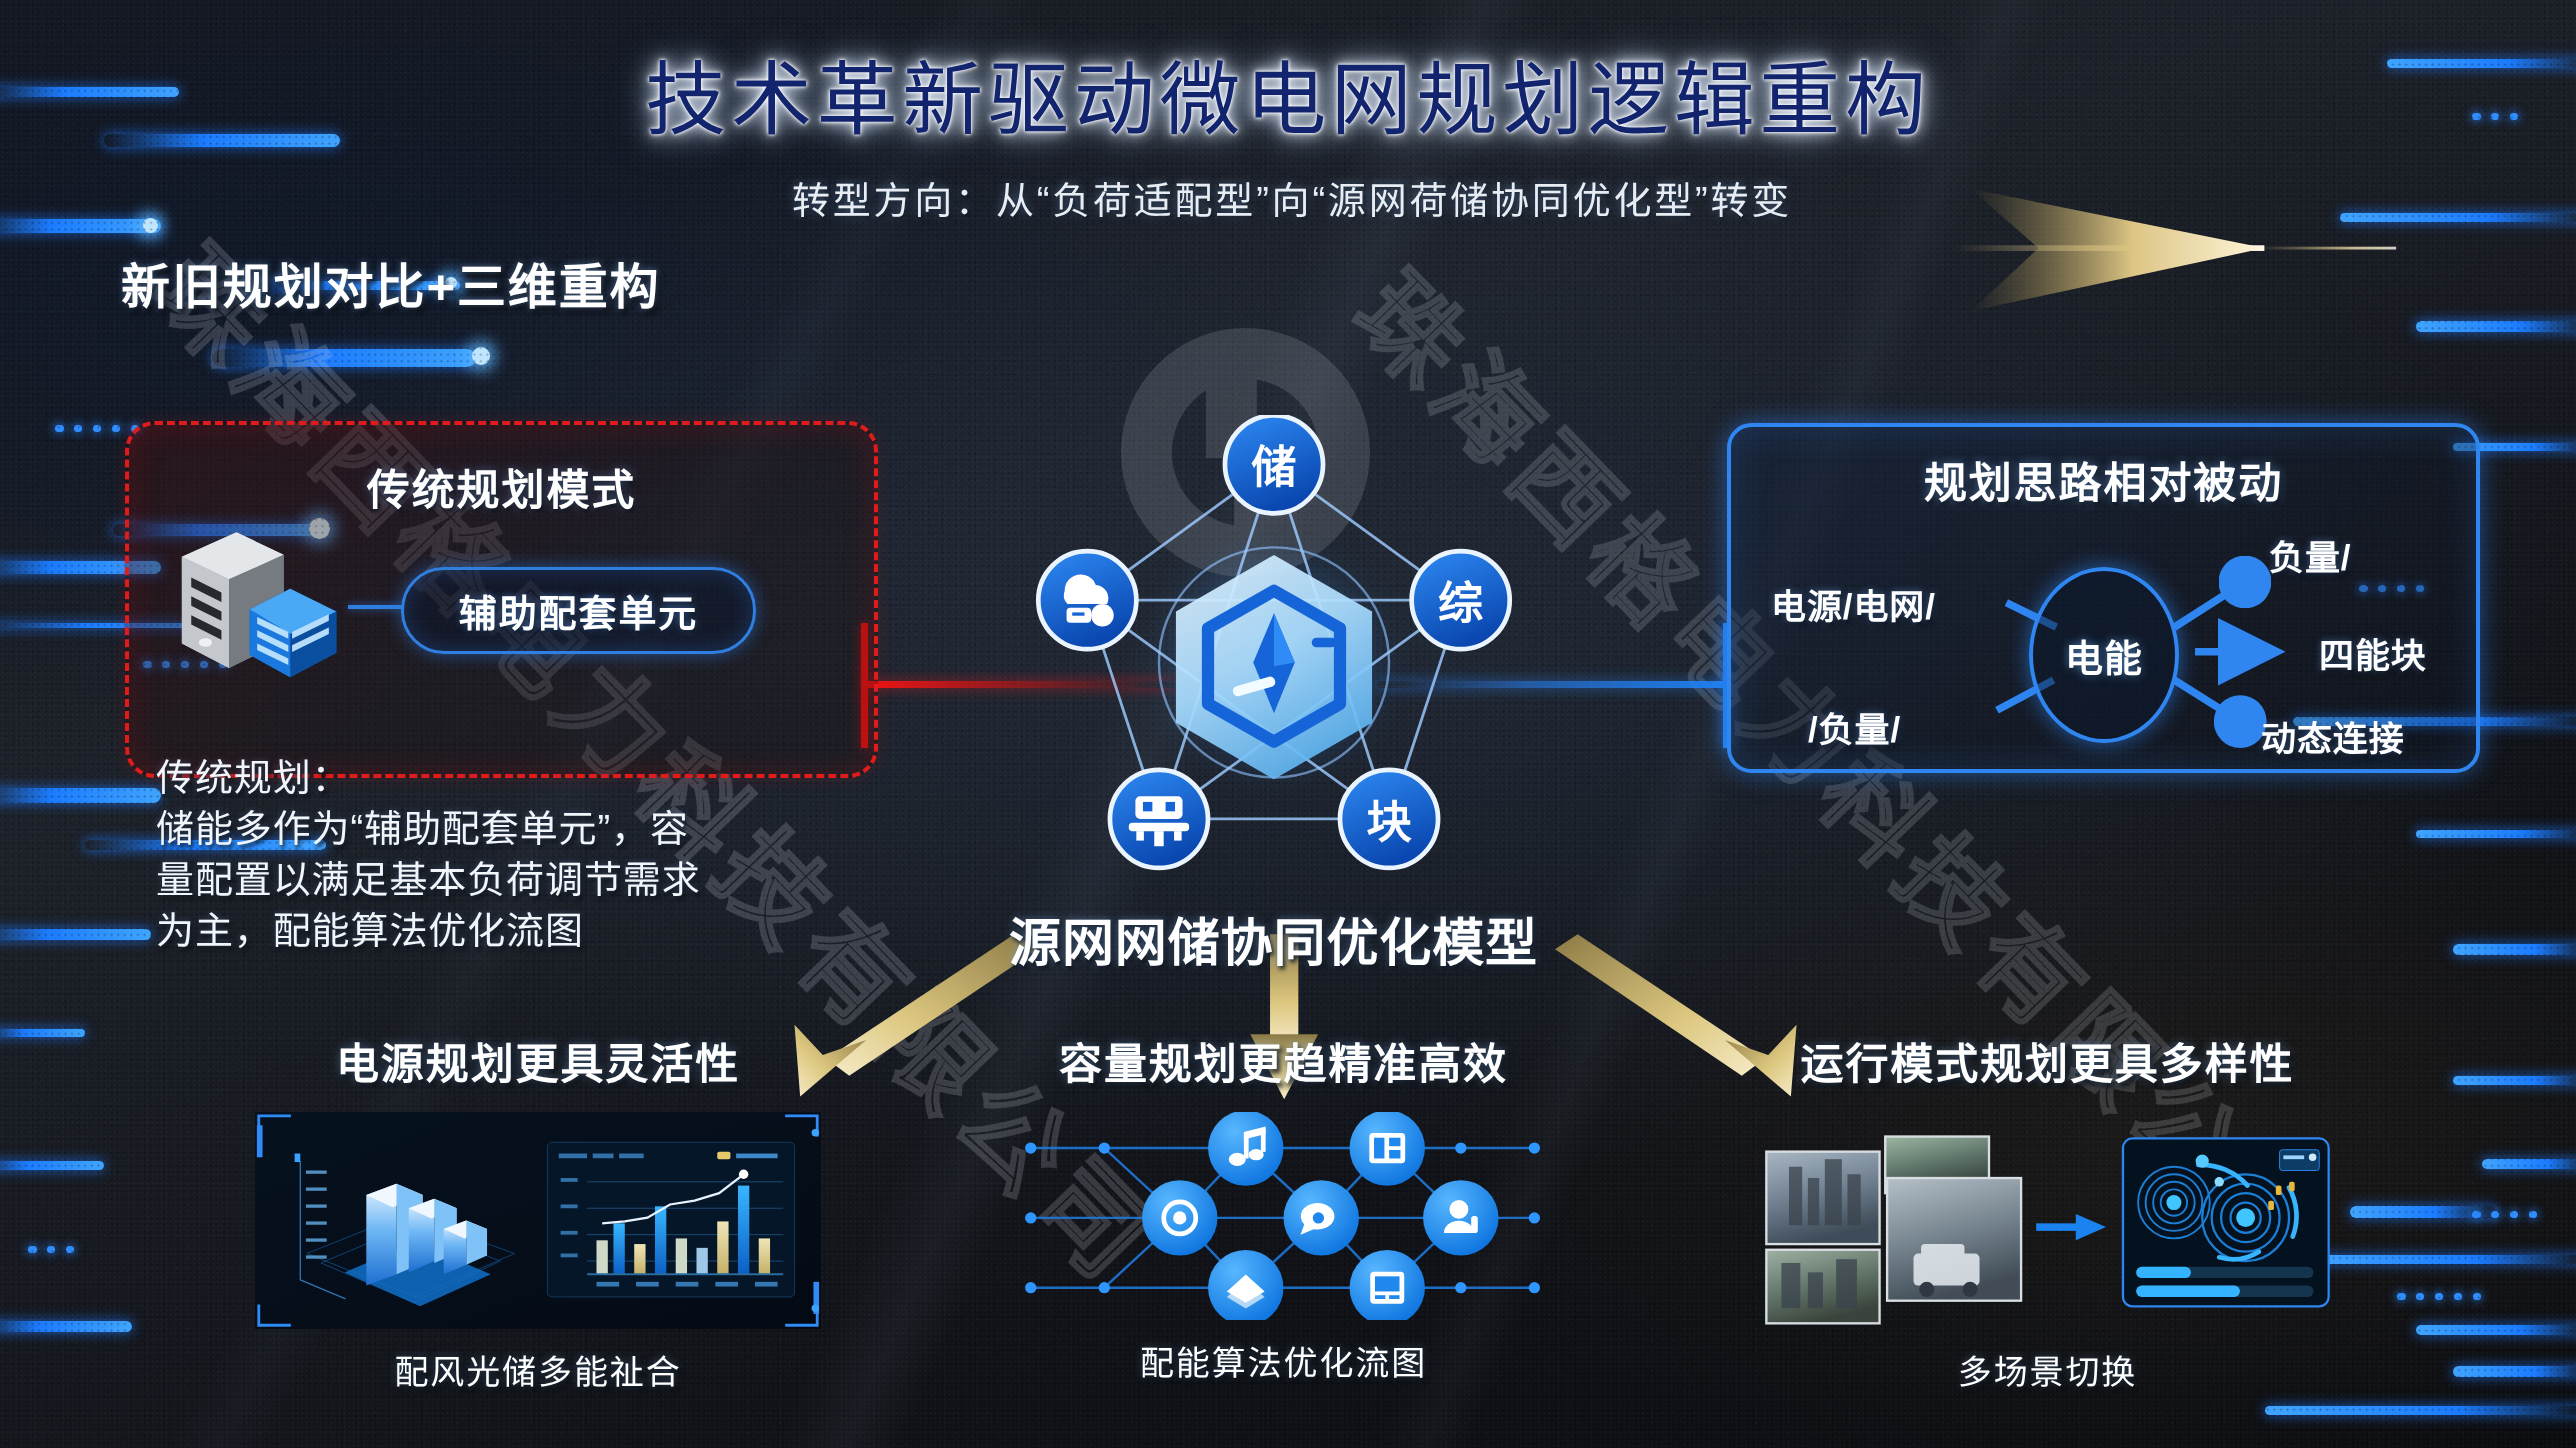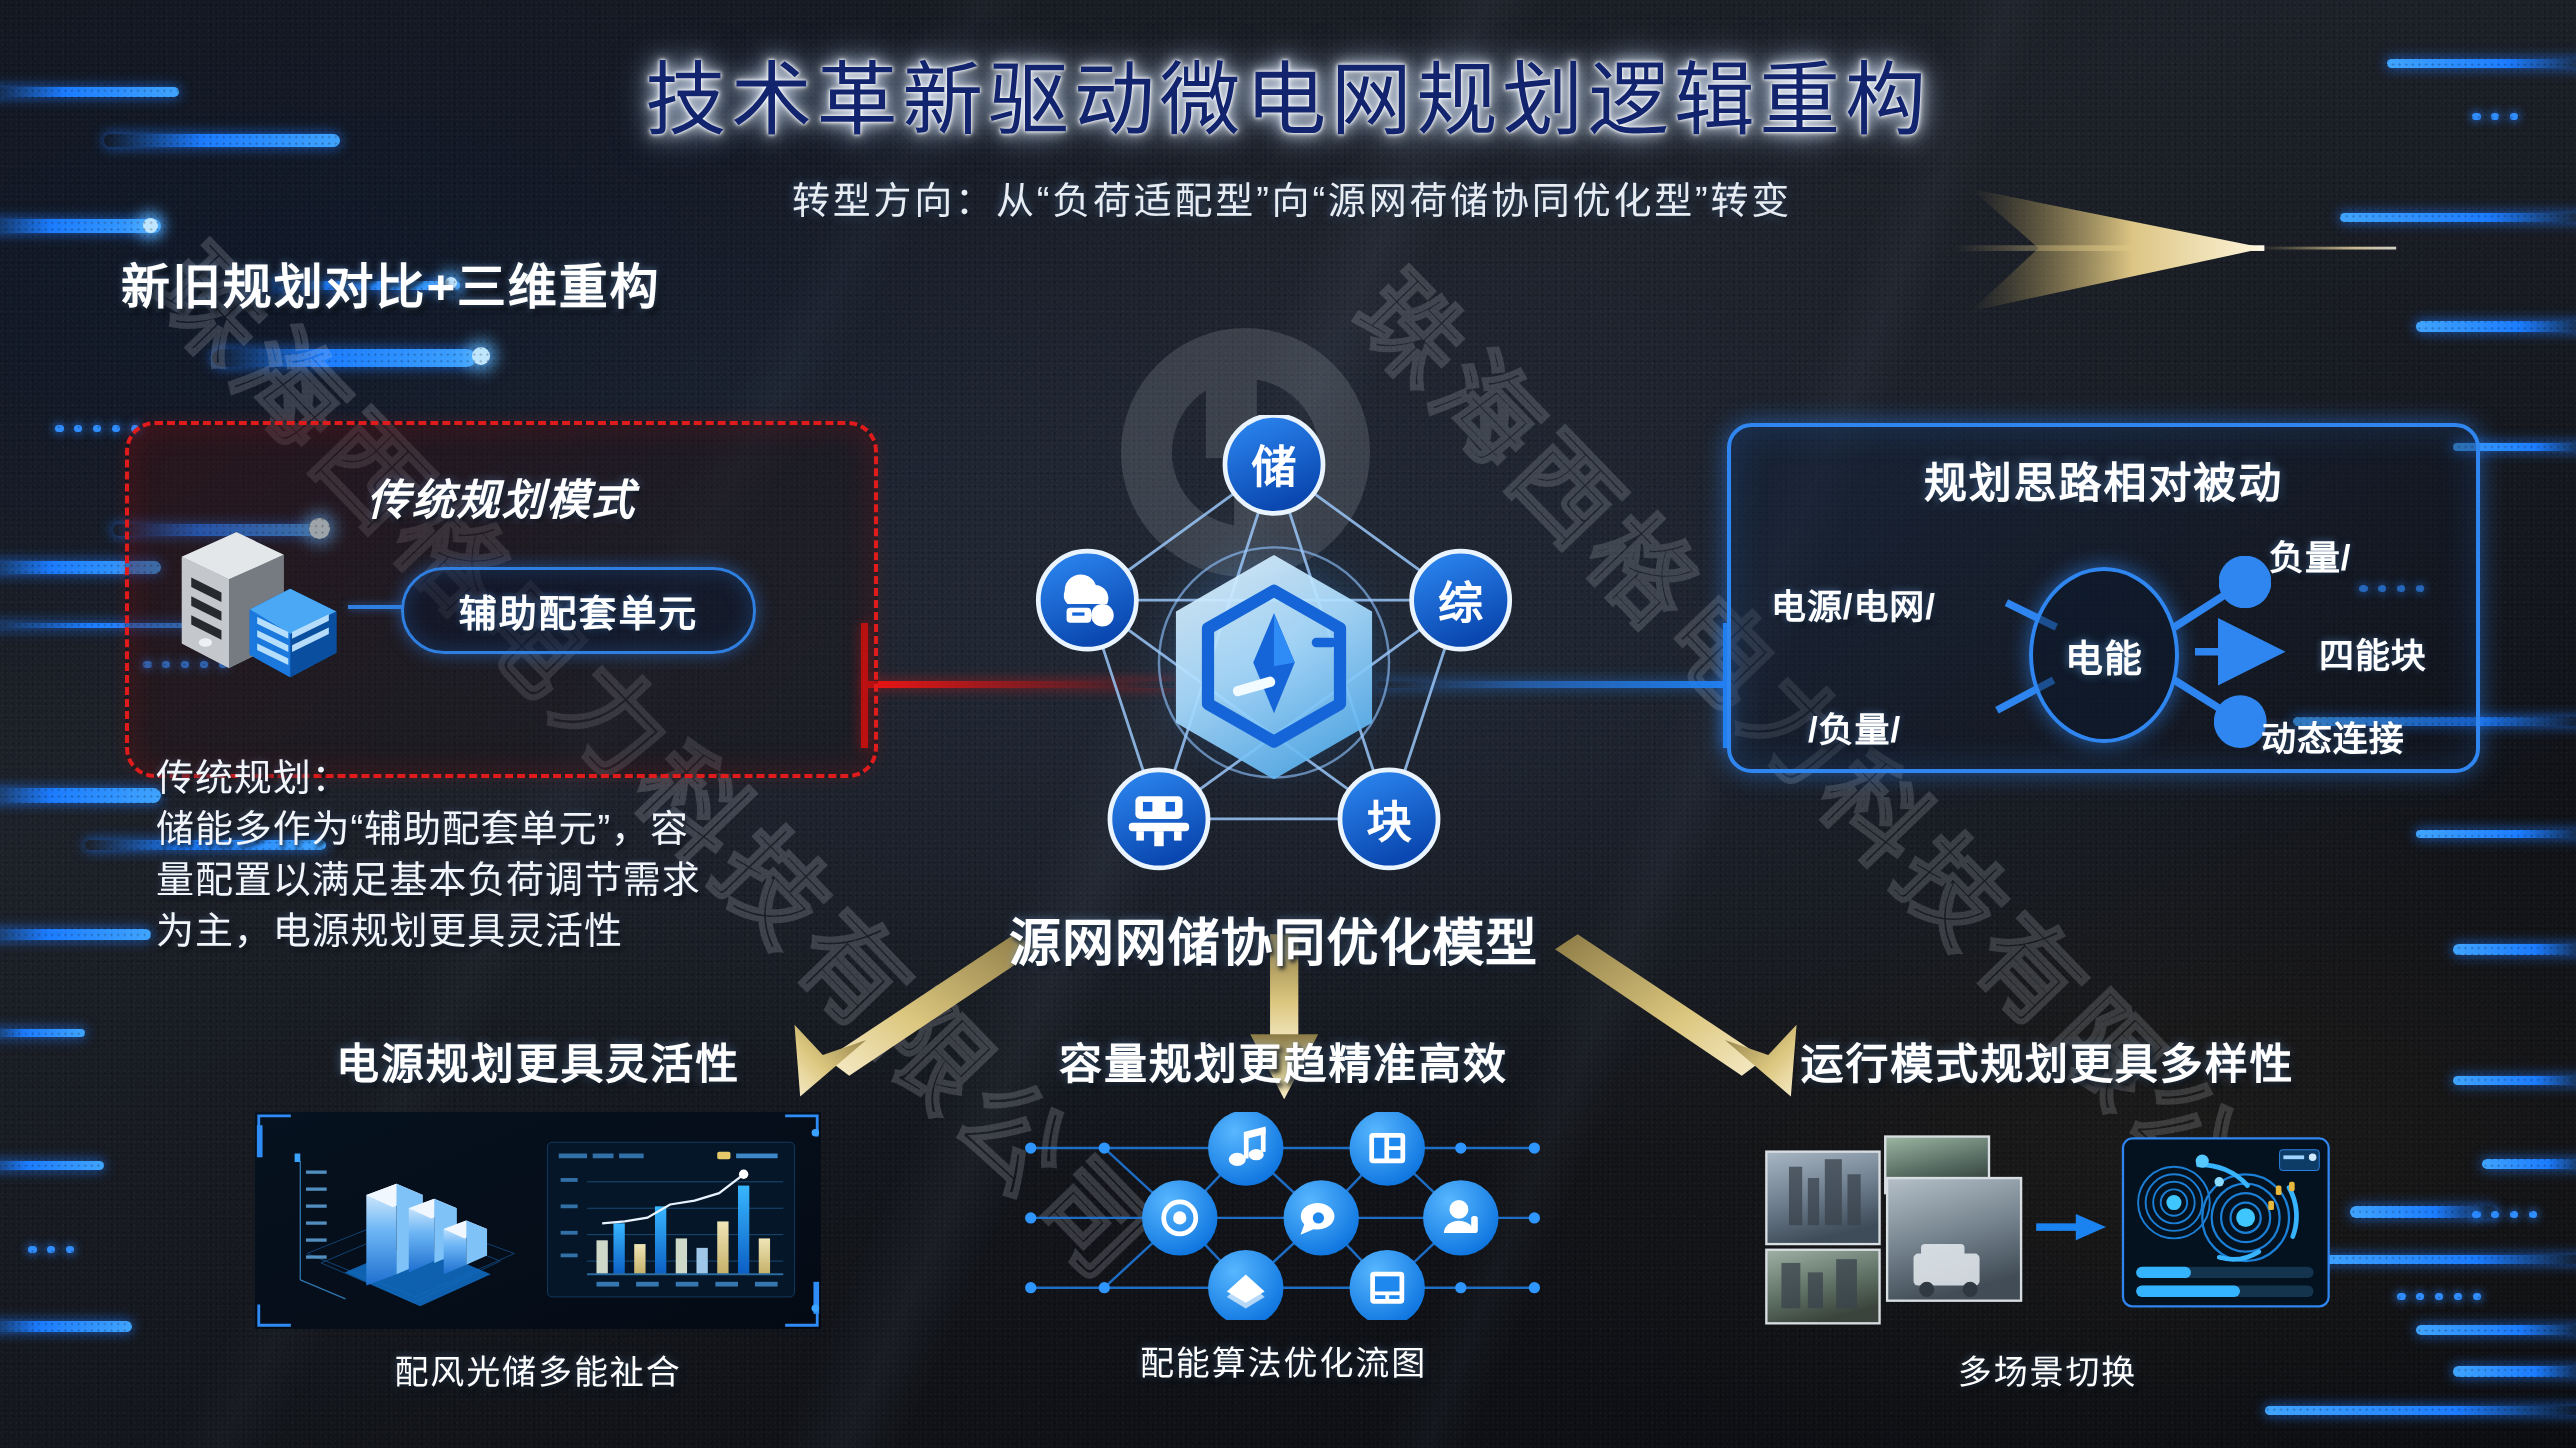--- a/index.html
+++ b/index.html
@@ -273,21 +273,21 @@
           <stop offset="100%" stop-color="#fffbee"></stop>
         </linearGradient>
       </defs>
       <rect x="0" y="80" width="330" height="6" fill="url(#gB)"></rect>
       <polygon points="18,20 330,83 18,150 90,83" fill="url(#gA)"></polygon>
       <rect x="320" y="81.5" width="150" height="3" fill="url(#gB)" opacity=".8"></rect>
     </svg>
   </div>
 
   <div class="lyr" id="panel-old">
-    <div style="position:absolute;left:0;right:0;top:40px;font-style:italic;" id="panel-old-title">传统规划模式</div>
+    <div style="position:absolute;left:0;right:0;top:30px;" id="panel-old-title">传统规划模式</div>
 
     <div id="srv-icon" style="position:absolute;">
       <svg viewBox="0 0 190 175" width="179" height="165">
 
         <polygon points="20,40 78,14 128,38 128,130 70,158 20,132" fill="#9da2a8"></polygon>
         <polygon points="20,40 78,14 128,38 70,64" fill="#e4e7ea"></polygon>
         <polygon points="70,64 128,38 128,130 70,158" fill="#767b81"></polygon>
         <polygon points="20,40 70,64 70,158 20,132" fill="#c4c8cc"></polygon>
         <g fill="#26292d">
           <polygon points="30,62 62,78 62,88 30,72"></polygon>
@@ -313,21 +313,21 @@
     <div class="pill-lead"></div>
     <div class="pill">
       <span>辅助配套单元</span>
     </div>
   </div>
 
   <div class="lyr" id="old-body">
     <div>传统规划：</div>
     <div>储能多作为“辅助配套单元”，容</div>
     <div>量配置以满足基本负荷调节需求</div>
-    <div>为主，电源规划更具灵活性</div>
+    <div>为主，配能算法优化流图</div>
   </div>
 
   <div class="lyr lineR-stub"></div>
   <div class="lyr lineR"></div>
   <div class="lyr lineB"></div>
   <div class="lyr lineB-stub"></div>
 
   <div class="lyr" id="pentagon">
     <svg viewBox="0 0 560 520" width="528" height="491">
       <defs>

